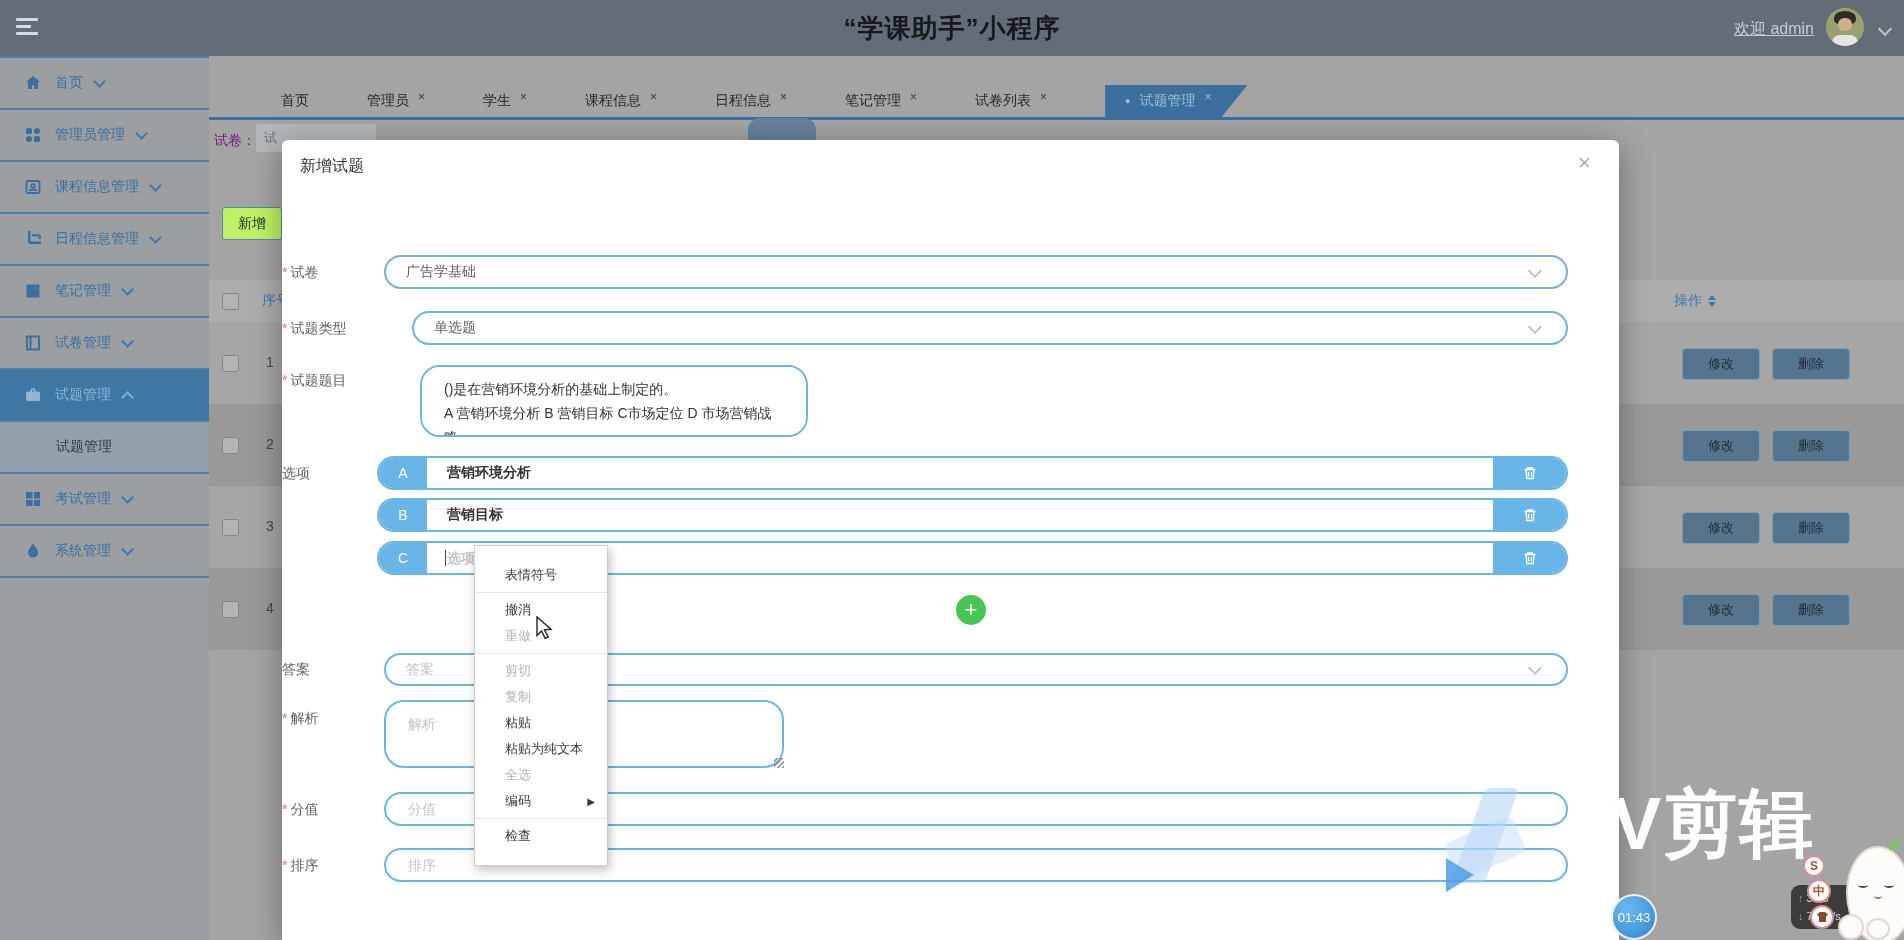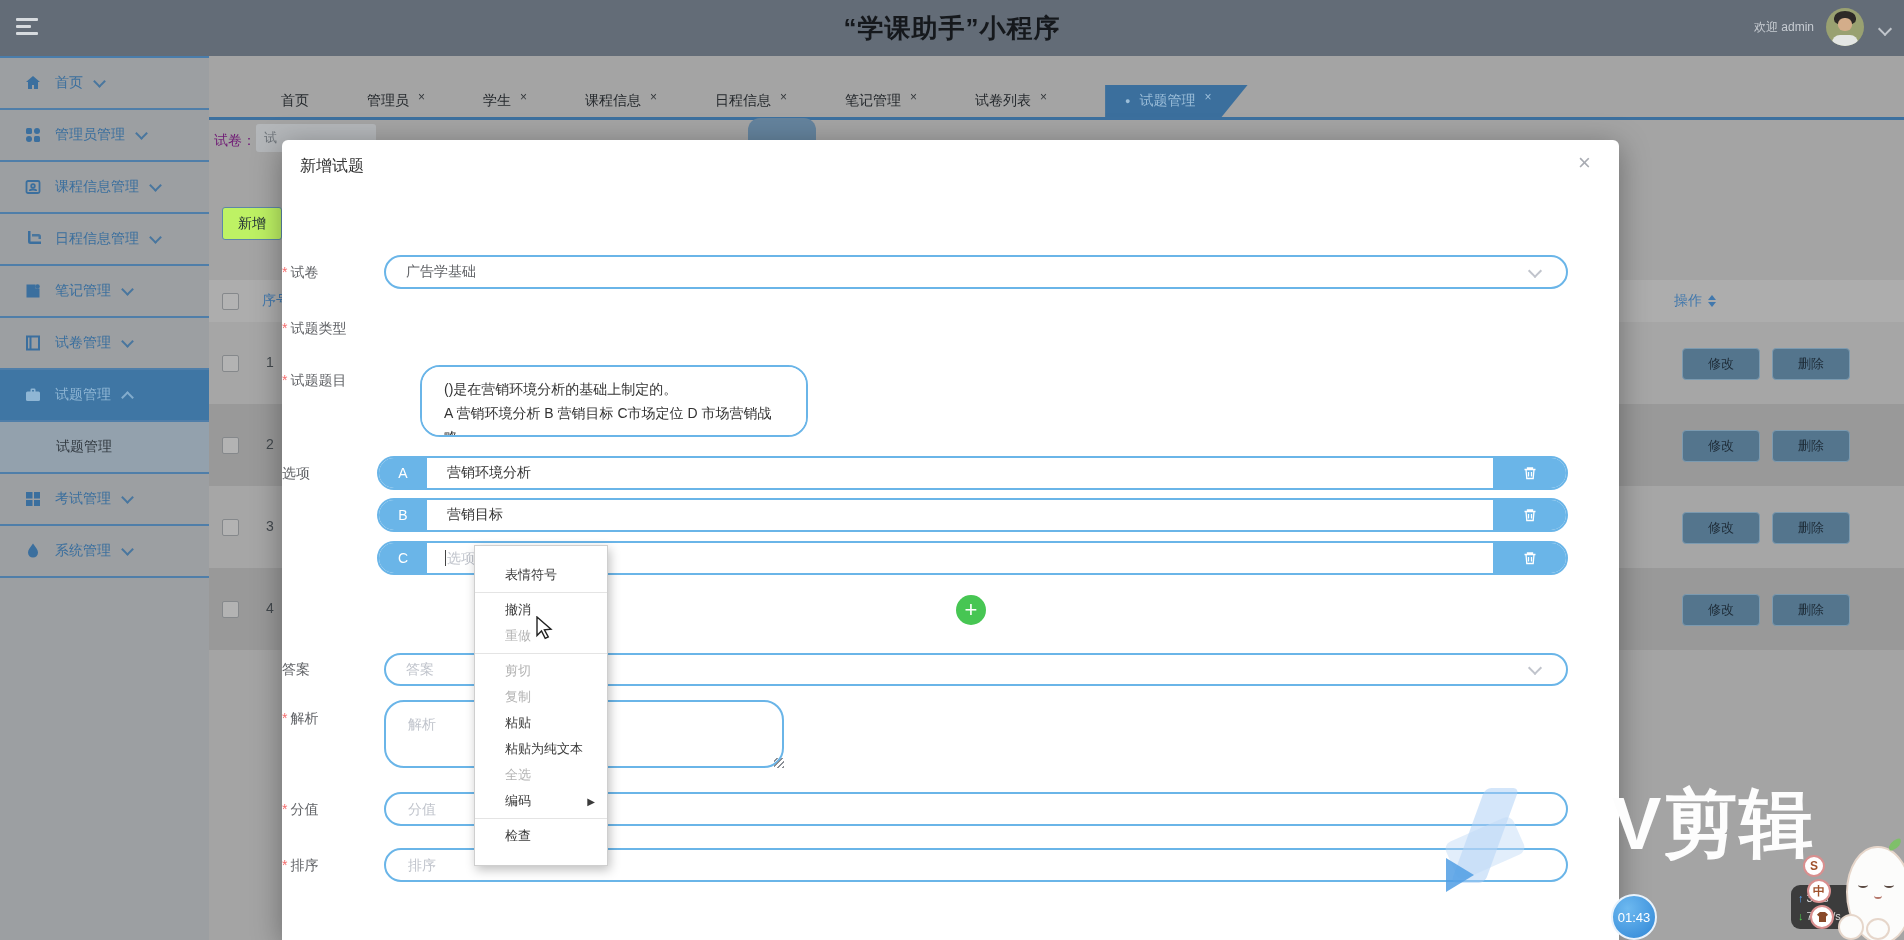--- a/index.html
+++ b/index.html
@@ -6,21 +6,21 @@
   .screen{position:relative;width:1904px;height:940px;overflow:hidden;
     font-family:"Liberation Sans","DejaVu Sans",sans-serif;background:#a4a4a4;}
   .abs{position:absolute;}
 
   
   .topbar{left:0;top:0;width:1904px;height:56px;background:#636c77;}
   .burger{left:16px;top:18px;width:22px;height:18px;cursor:pointer;}
   .burger i{display:block;height:2.6px;background:#d7dbdf;margin-bottom:4.4px;border-radius:1px;}
   .burger i:nth-child(2){width:70%;}
   .app-title{left:0;right:0;top:11px;text-align:center;font-size:26px;font-weight:bold;color:#15181c;letter-spacing:1px;}
-  .welcome{top:19px;right:90px;font-size:12px;color:#c7ccd2;}
+  .welcome{top:19px;right:90px;font-size:16px;color:#c7ccd2;text-decoration:underline;}
   .avatar{top:8px;right:40px;width:38px;height:38px;border-radius:50%;background:#99a171;overflow:hidden;}
   .avatar .hair{position:absolute;left:8px;top:3px;width:22px;height:14px;background:#2d2a27;border-radius:50% 50% 40% 40%;}
   .avatar .face{position:absolute;left:12px;top:10px;width:14px;height:13px;background:#d3ad8a;border-radius:45%;}
   .avatar .body{position:absolute;left:6px;bottom:-2px;width:26px;height:13px;background:#e4e6e4;border-radius:8px 8px 0 0;}
   .user-chev{top:24px;right:14px;width:8px;height:8px;border-right:2px solid #c1c6cc;border-bottom:2px solid #c1c6cc;transform:rotate(45deg);}
 
   
   .sidebar{left:0;top:56px;width:209px;height:884px;background:#9c9fa2;border-top:2px solid #4a7dab;}
   .side-item{position:relative;height:50px;border-bottom:2px solid #4f7ea9;display:flex;align-items:center;color:#3b6f9e;font-size:14px;cursor:pointer;}
   .side-item svg{margin-left:24px;flex:0 0 auto;}
@@ -68,21 +68,21 @@
   .pill{position:absolute;box-sizing:border-box;border:2px solid #6ab5e8;border-radius:17px;background:#fff;display:flex;align-items:center;padding:0 20px;font-size:14px;color:#606266;}
   .pill .ph{color:#c0c4cc;}
   .sel-chev{position:absolute;right:26px;width:8px;height:8px;border-right:2px solid #c0c4cc;border-bottom:2px solid #c0c4cc;transform:rotate(45deg);margin-top:-3px;}
   .q-area,.a-area{position:absolute;box-sizing:border-box;border:2px solid #6ab5e8;border-radius:20px;background:#fff;font-family:"Liberation Sans","DejaVu Sans",sans-serif;font-size:14px;line-height:24px;color:#333;padding:10px 22px;resize:none;outline:none;}
   .a-area::placeholder,.opt-input::placeholder,.pill-input::placeholder{color:#c0c4cc;}
   .resize-grip{position:absolute;right:5px;bottom:5px;width:10px;height:10px;
     background:repeating-linear-gradient(135deg,transparent 0 2px,#8a8f96 2px 3.5px);}
   .opt-row{position:absolute;box-sizing:border-box;height:34px;border:2px solid #6ab5e8;border-radius:17px;background:#fff;display:flex;overflow:hidden;}
   .opt-letter{width:48px;background:#6ab5e8;color:#fff;font-size:14px;display:flex;align-items:center;justify-content:center;flex:0 0 auto;}
   .opt-mid{flex:1;position:relative;display:flex;align-items:center;}
-  .opt-input{border:none;outline:none;width:100%;height:100%;padding-left:20px;font-size:14px;color:#333;background:transparent;font-family:inherit;}
+  .opt-input{border:none;outline:none;width:100%;height:100%;padding-left:20px;font-size:14px;color:#333;background:transparent;font-family:inherit;font-weight:bold;}
   .caret-line{position:absolute;left:18px;top:7px;width:1px;height:16px;background:#444;}
   .opt-del{width:73px;background:#6ab5e8;display:flex;align-items:center;justify-content:center;flex:0 0 auto;cursor:pointer;}
   .plus-btn{left:674px;top:455px;width:30px;height:30px;border-radius:50%;background:#47c653;color:#fff;font-size:22px;display:flex;align-items:center;justify-content:center;cursor:pointer;line-height:1;}
   .pill-input{border:none;outline:none;flex:1;font-size:14px;color:#333;background:transparent;font-family:inherit;height:100%;}
 
   
   .ctx{left:474px;top:545px;width:134px;background:#fff;border:1px solid #cfcfcf;box-shadow:2px 4px 10px rgba(0,0,0,.25);padding:16px 0;box-sizing:border-box;}
   .ctx-item{height:26px;display:flex;align-items:center;padding:0 10px 0 30px;font-size:13px;color:#3a3a3a;cursor:pointer;position:relative;}
   .ctx-item.disabled{color:#b2b2b2;cursor:default;}
   .ctx-sep{height:1px;background:#e4e4e4;margin:4px 0;}
@@ -291,20 +291,24 @@
     <div class="abs m-title">新增试题</div>
     <div class="abs m-close">×</div>
 
     <div class="f-label" style="left:0;width:90px;top:124px;"><span class="req">*</span><span>试卷</span></div>
     <div class="pill" style="left:102px;top:115px;width:1184px;height:34px;">
       <span>广告学基础</span>
       <span class="sel-chev"></span>
     </div>
 
     <div class="f-label" style="left:0;width:118px;top:180px;"><span class="req">*</span><span>试题类型</span></div>
+    <div class="pill" style="left:130px;top:171px;width:1156px;height:34px;">
+      <span>单选题</span>
+      <span class="sel-chev"></span>
+    </div>
 
     <div class="f-label" style="left:0;width:118px;top:232px;"><span class="req">*</span><span>试题题目</span></div>
     <textarea class="q-area" style="left: 138px; top: 225px; width: 388px; height: 72px;">()是在营销环境分析的基础上制定的。
 A 营销环境分析 B 营销目标 C市场定位 D 市场营销战略</textarea>
 
     <div class="f-label" style="left:0;width:85px;top:325px;">选项</div>
 
     <div class="opt-row" style="left:95px;top:316px;width:1191px;">
       <div class="opt-letter">A</div>
       <div class="opt-mid">

